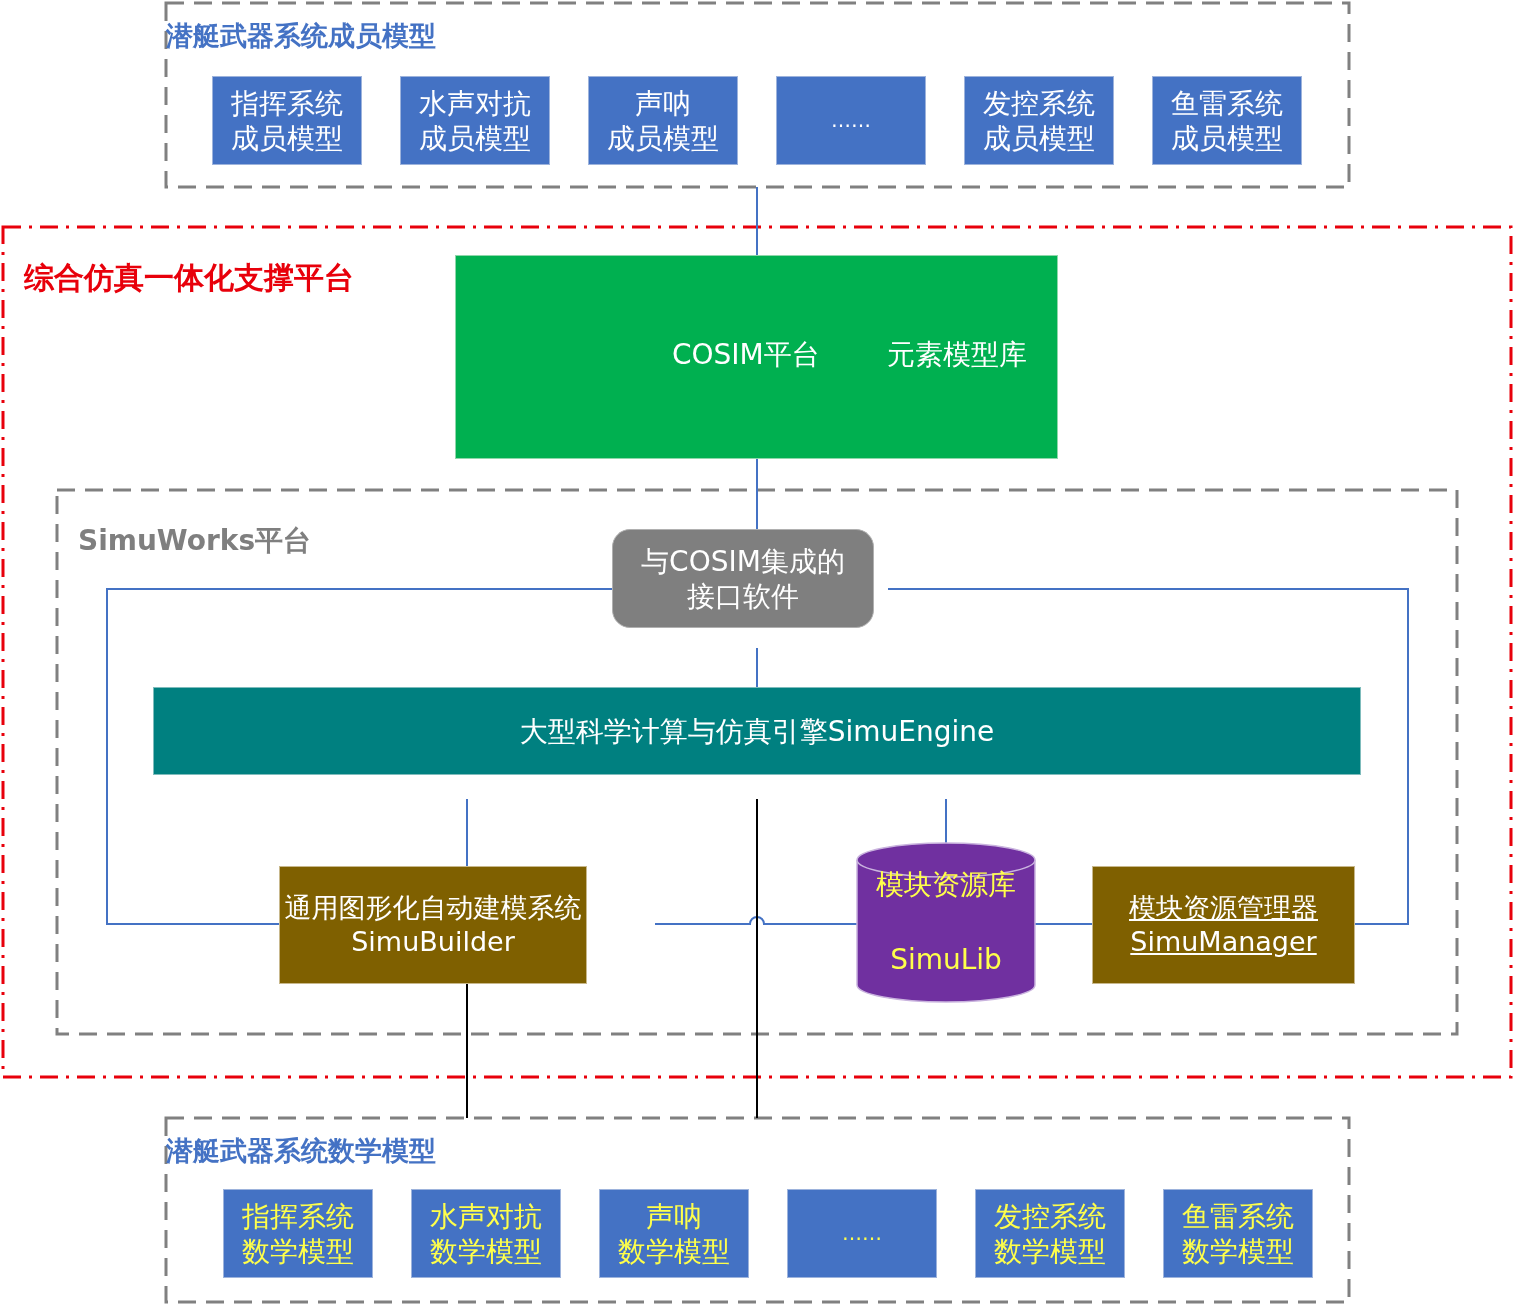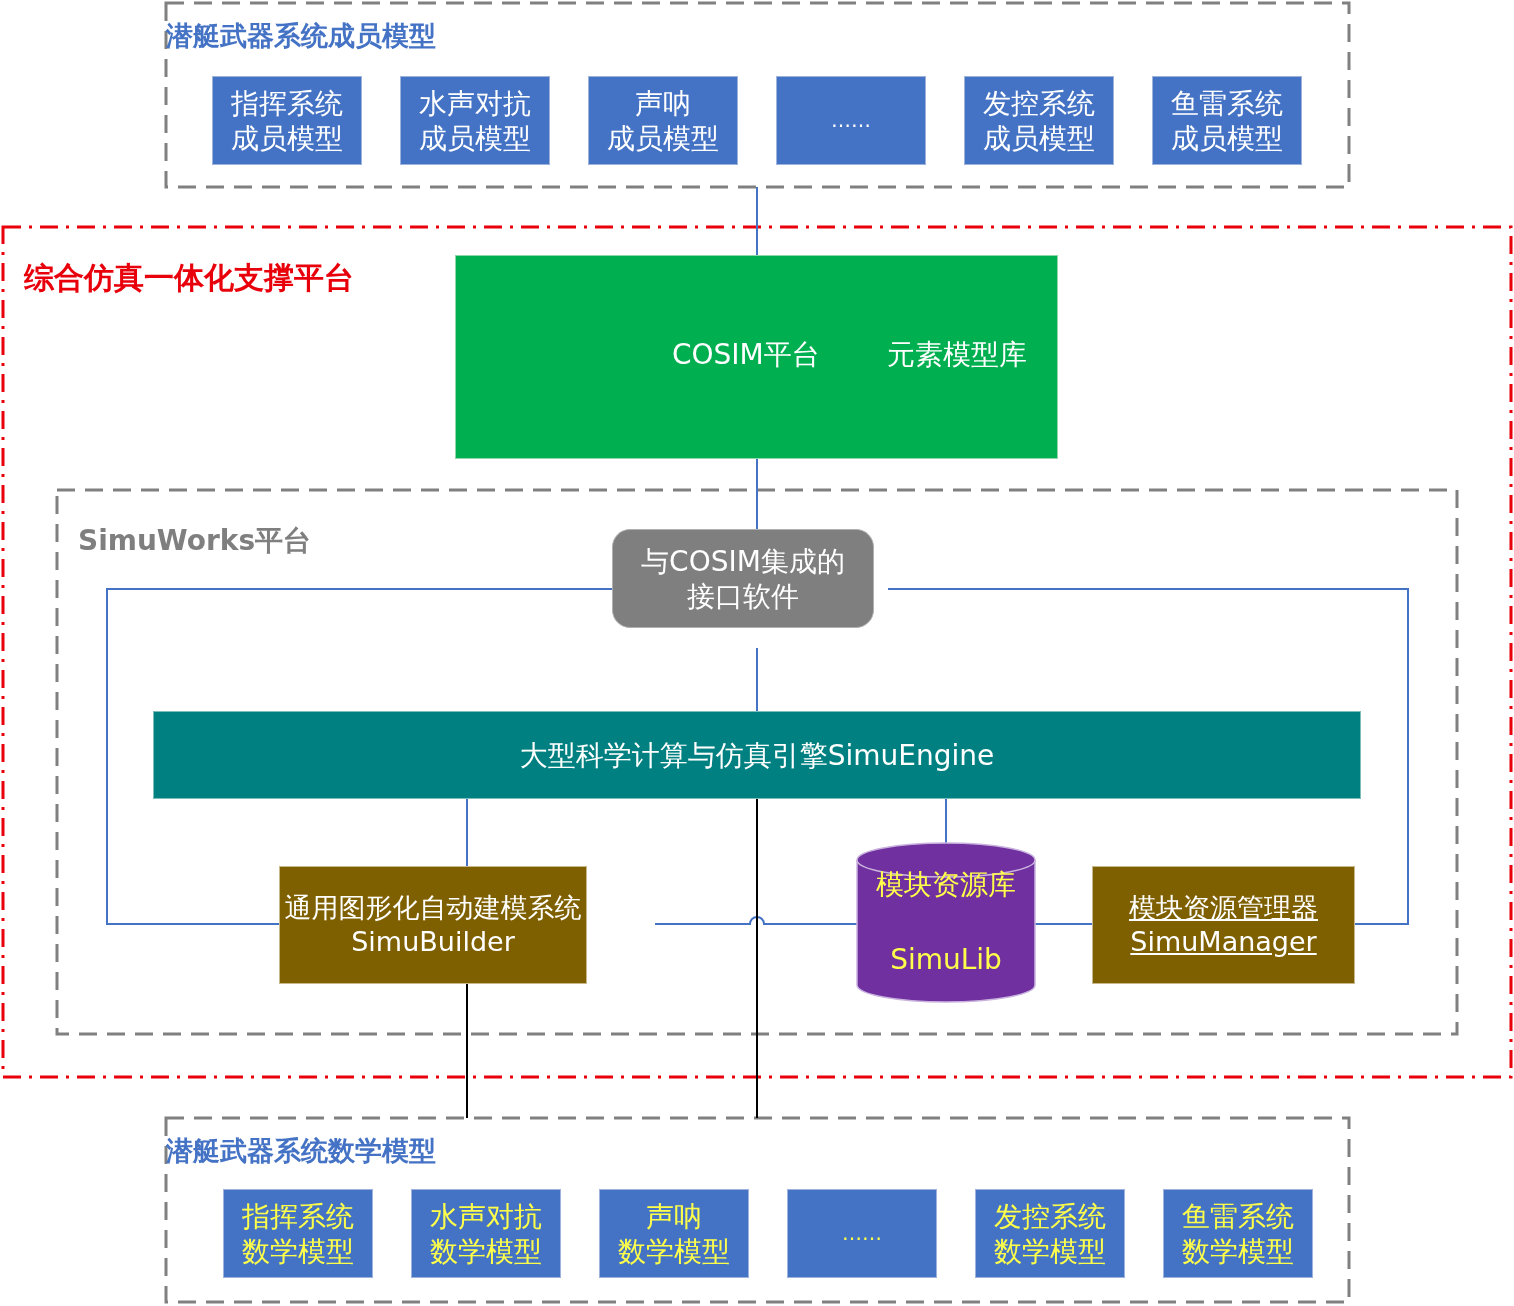--- a/index.html
+++ b/index.html
@@ -90,21 +90,21 @@
 <div class="abs cosim-label" style="left:672px; top:336px;">COSIM平台</div>
 <div class="abs cyl-label" style="left:867px; top:336px; width:180px;">元素模型库</div>
 
 <div class="abs simuworks-title" style="left:78px; top:522px;">SimuWorks平台</div>
 
 <div class="abs box iface" style="left:612px; top:529px; width:262px; height:99px;border-radius:18px;">
   <span>与COSIM集成的</span>
   <span>接口软件</span>
 </div>
 
-<div class="abs box engine" style="left:153px; top:711px; width:1208px; height:88px;">
+<div class="abs box engine" style="left:153px; top:687px; width:1208px; height:88px;">
   <span>大型科学计算与仿真引擎SimuEngine</span>
 </div>
 
 <div class="abs box brown" style="left:279px; top:866px; width:308px; height:118px;">
   <span>通用图形化自动建模系统</span>
   <span>SimuBuilder</span>
 </div>
 
 <div class="abs box cyl-label yellow" style="left:857px; top:882px; width:178px; height:80px;gap:40px;">
   <span>模块资源库</span>

